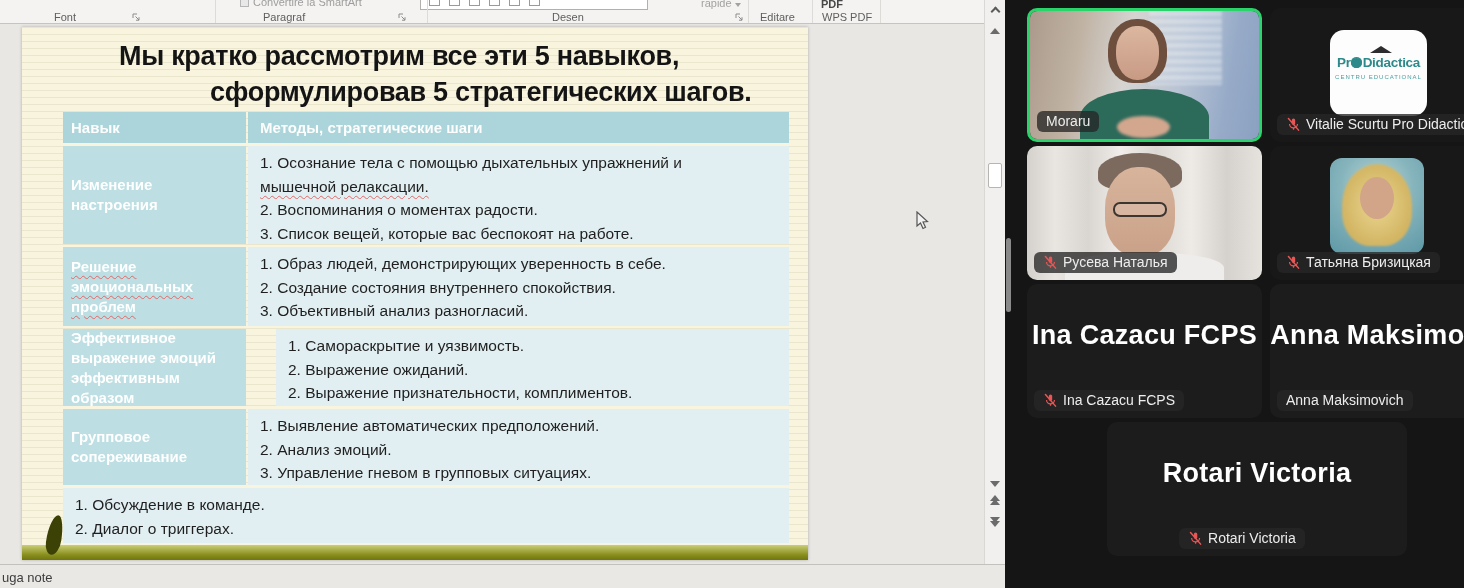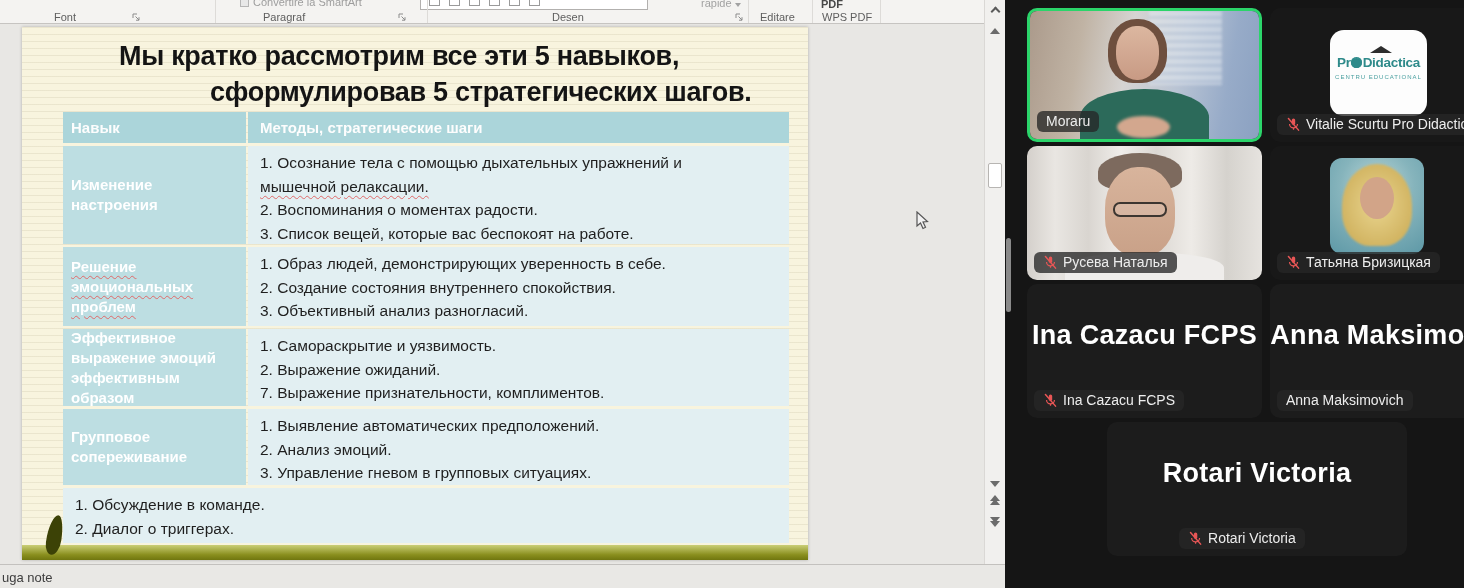--- a/index.html
+++ b/index.html
@@ -37,21 +37,21 @@
 
   .skills-table { position:absolute; left:41px; top:85px; width:726px; }
   .t-header, .t-row { display:flex; margin-bottom:3px; }
   .t-header { height:31px; }
   .t-header .h-cell { background:#abd5da; color:#fdfdfd; font-weight:bold; font-size:15px; display:flex; align-items:center; }
   .h-skill { width:183px; margin-right:2px; padding-left:8px; }
   .h-methods { flex:1; padding-left:12px; }
   .t-skill { width:183px; margin-right:2px; background:#bddee2; color:#ffffff; font-weight:bold; font-size:15px; line-height:20px; display:flex; align-items:center; padding:4px 6px 4px 8px; }
   .t-methods { flex:1; background:#e2eff2; color:#1f1f1f; font-size:15.5px; padding:5px 8px 4px 12px; }
   .m-line { line-height:23.5px; white-space:nowrap; }
-  .t-row-1 { height:98px; } .t-row-2 { height:79px; } .t-row-3 { height:77px; }
+  .t-row-1 { height:98px; } .t-row-2 { height:79px; } .t-row-3 { height:77px;gap:28px; }
   .t-row-4 { height:76px; } .t-row-5 { height:55px; }
   .sp { text-decoration-line:underline; text-decoration-style:wavy; text-decoration-color:#e06a6a; text-decoration-thickness:1px; text-underline-offset:3px; }
 
   .olive-bar { position:absolute; left:0; right:0; bottom:0; height:15px; background:linear-gradient(#cace76, #8a8f1e 65%, #70760f); }
   .leaf { position:absolute; left:25px; bottom:5px; width:15px; height:40px; background:#3c4206; border-radius:60% 40% 55% 45% / 70% 60% 40% 30%; transform:rotate(8deg); }
 
   .cursor { position:absolute; left:916px; top:186px; }
 
   
   .doc-scrollbar { position:absolute; left:984px; top:0; width:21px; height:564px; background:#f1f0ee; border-left:1px solid #dad8d5; }
@@ -205,21 +205,21 @@
                   <div class="m-line">3. Объективный анализ разногласий.</div>
                 </div>
               </div>
               <div class="t-row t-row-3">
                 <div class="t-skill">
                   <span>Эффективное выражение эмоций эффективным образом</span>
                 </div>
                 <div class="t-methods">
                   <div class="m-line">1. Самораскрытие и уязвимость.</div>
                   <div class="m-line">2. Выражение ожиданий.</div>
-                  <div class="m-line">7. Выражение признательности, комплиментов.</div>
+                  <div class="m-line">2. Выражение признательности, комплиментов.</div>
                 </div>
               </div>
               <div class="t-row t-row-4">
                 <div class="t-skill">
                   <span>Групповое сопереживание</span>
                 </div>
                 <div class="t-methods">
                   <div class="m-line">1. Выявление автоматических предположений.</div>
                   <div class="m-line">2. Анализ эмоций.</div>
                   <div class="m-line">3. Управление гневом в групповых ситуациях.</div>

